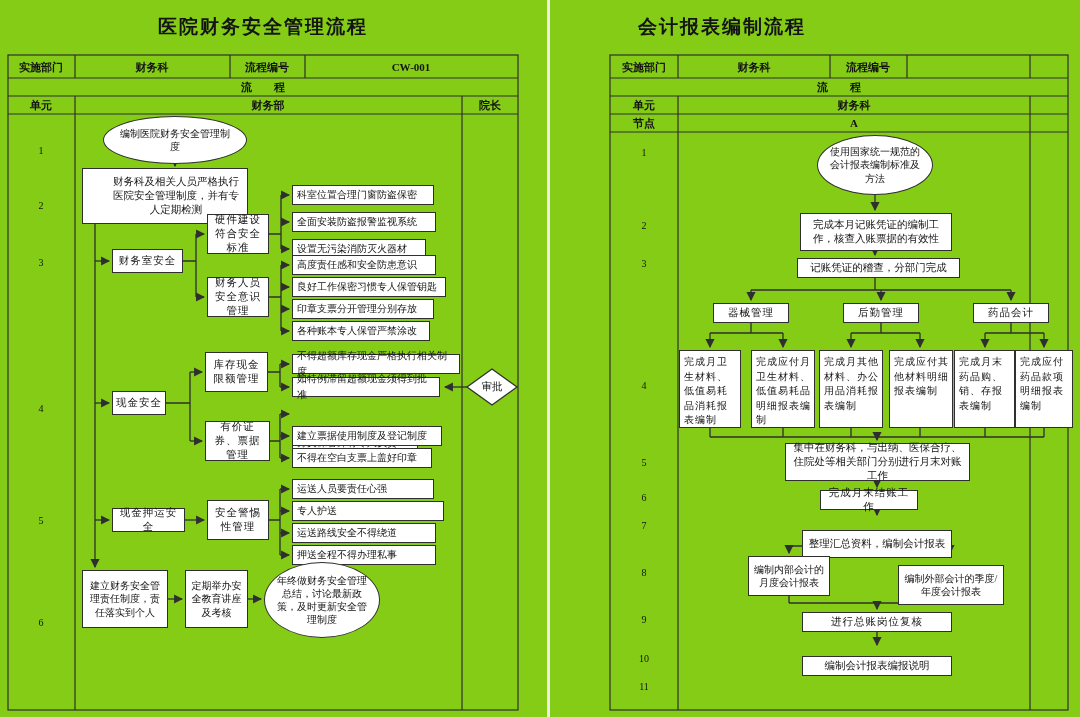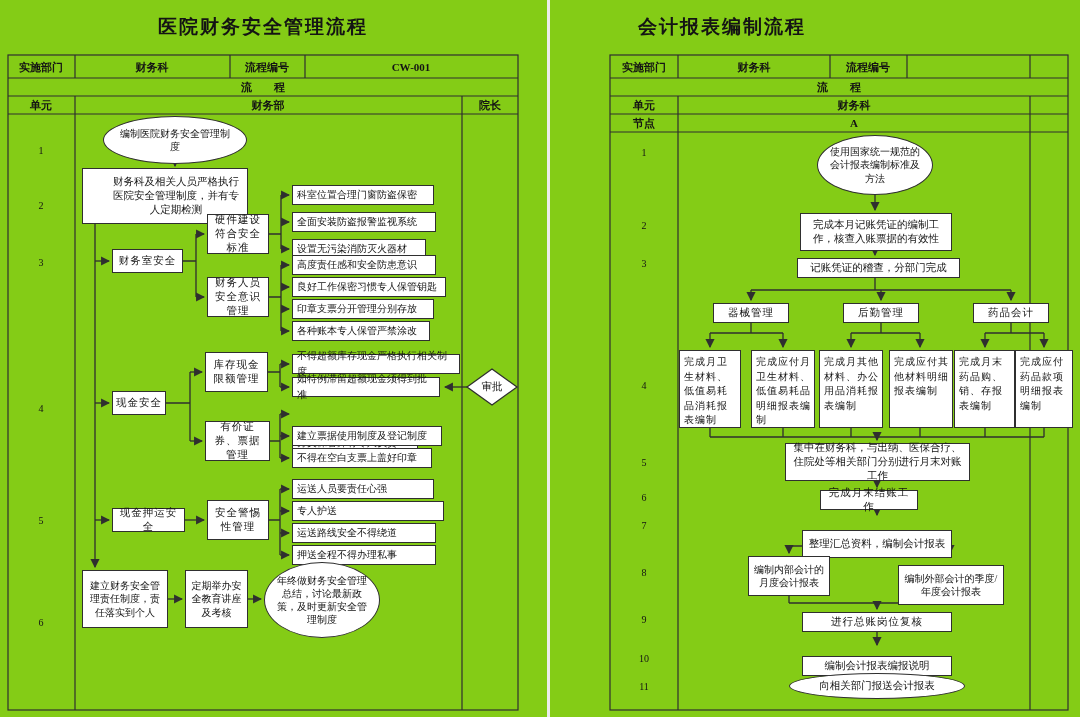--- a/index.html
+++ b/index.html
@@ -201,14 +201,13 @@
   <div class="node leaf4" style="left:889px;top:350px;width:64px;height:78px;">完成应付其他材料明细报表编制</div>
   <div class="node leaf4" style="left:954px;top:350px;width:61px;height:78px;">完成月末药品购、销、存报表编制</div>
   <div class="node leaf4" style="left:1015px;top:350px;width:58px;height:78px;">完成应付药品款项明细报表编制</div>
   <div class="node" style="left:785px;top:443px;width:185px;height:38px;font-size:10.5px;">集中在财务科，与出纳、医保合疗、住院处等相关部门分别进行月末对账工作</div>
   <div class="node sp" style="left:820px;top:490px;width:98px;height:20px;">完成月末结账工作</div>
   <div class="node" style="left:802px;top:530px;width:150px;height:28px;">整理汇总资料，编制会计报表</div>
   <div class="node small" style="left:748px;top:556px;width:82px;height:40px;">编制内部会计的月度会计报表</div>
   <div class="node small" style="left:898px;top:556px;width:106px;height:40px;margin-top:9px;">编制外部会计的季度/年度会计报表</div>
   <div class="node sp" style="left:802px;top:612px;width:150px;height:20px;">进行总账岗位复核</div>
   <div class="node" style="left:802px;top:648px;width:150px;height:20px;margin-top:8px;">编制会计报表编报说明</div>
-  <div class="node oval" style="left:789px;top:673px;width:176px;height:26px;">向相关部门报送会计报表</div>
 </div>
 
 </body></html>

